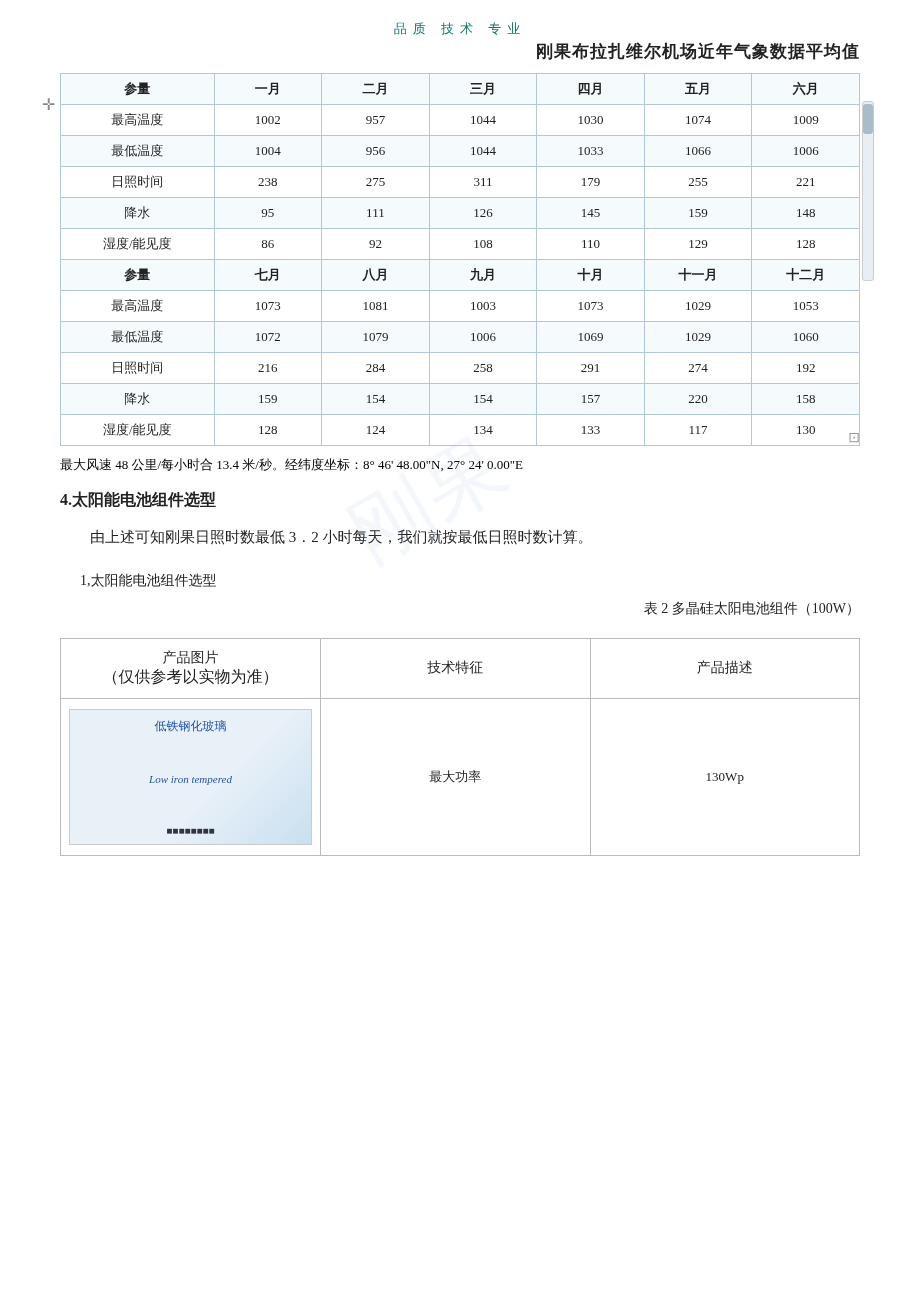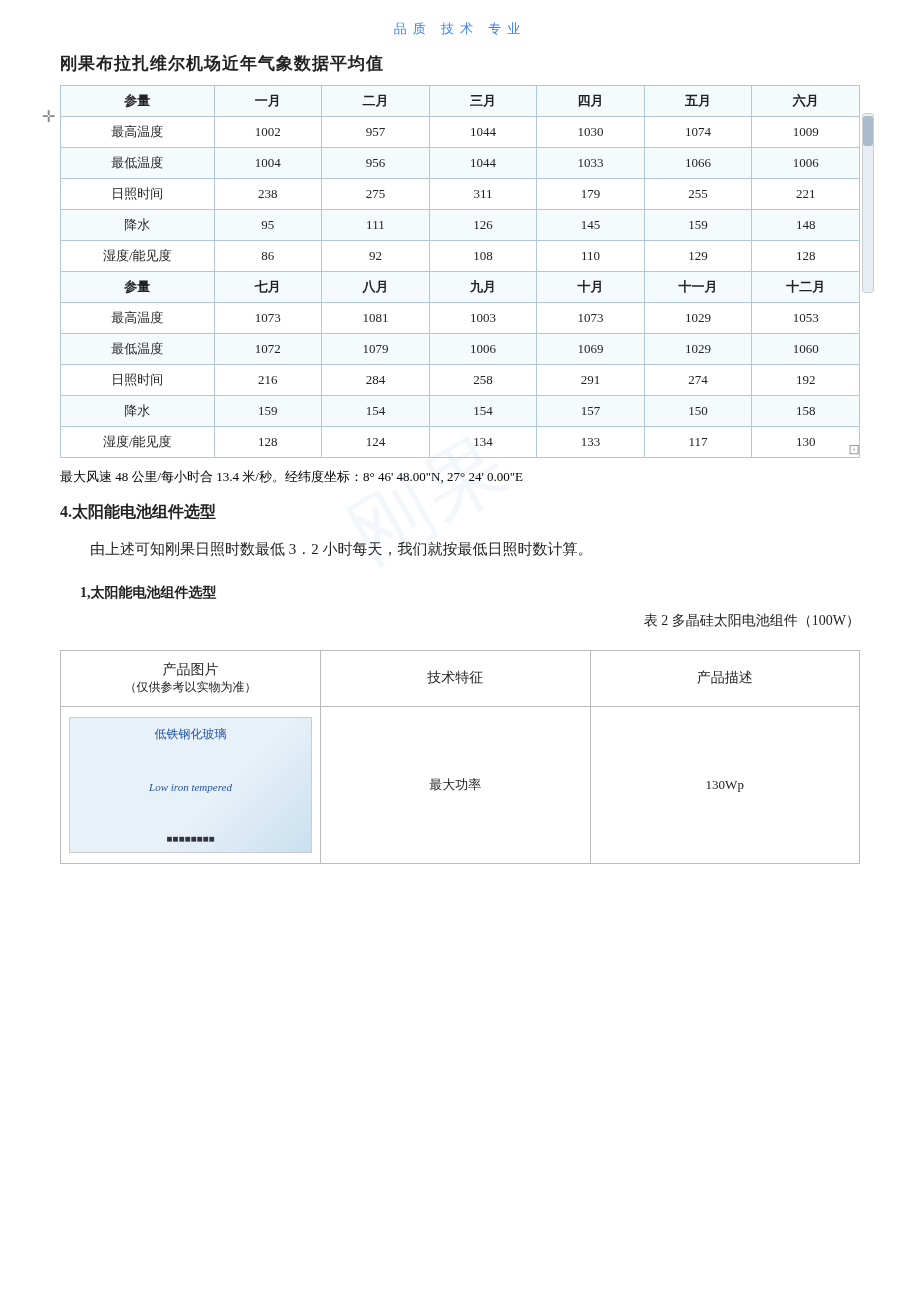--- a/index.html
+++ b/index.html
@@ -10,27 +10,27 @@
       color: #222;
       width: 920px;
       min-height: 1302px;
       position: relative;
       padding: 20px 60px 40px 60px;
     }
 
     .top-bar {
       text-align: center;
       font-size: 13px;
-      color: #3b82f6;
-      margin-bottom: 14px;
+      color: #0f766e;
+      margin-bottom: 2px;
       letter-spacing: 6px;
     }
 
     .table-title {
-      text-align: left;
+      text-align: right;
       font-size: 17px;
       font-weight: bold;
       margin-bottom: 10px;
       letter-spacing: 1px;
     }
 
     .weather-table-wrapper {
       position: relative;
       margin-bottom: 10px;
     }
@@ -108,21 +108,20 @@
     .section-body {
       font-size: 15px;
       line-height: 1.9;
       margin-bottom: 20px;
       text-indent: 2em;
     }
 
     .sub-section {
       margin: 12px 0 10px 20px;
       font-size: 14px;
-      font-weight: bold;
     }
 
     .table2-title {
       text-align: right;
       font-size: 14px;
       margin: 10px 0 10px 0;
     }
 
     .product-table {
       width: 100%;
@@ -312,21 +311,21 @@
       <td>291</td>
       <td>274</td>
       <td>192</td>
     </tr>
     <tr>
       <td class="row-header">降水</td>
       <td>159</td>
       <td>154</td>
       <td>154</td>
       <td>157</td>
-      <td>150</td>
+      <td>220</td>
       <td>158</td>
     </tr>
     <tr>
       <td class="row-header">湿度/能见度</td>
       <td>128</td>
       <td>124</td>
       <td>134</td>
       <td>133</td>
       <td>117</td>
       <td>130</td>
@@ -348,21 +347,21 @@
 <div class="section-body">由上述可知刚果日照时数最低 3．2 小时每天，我们就按最低日照时数计算。</div>
 
 <div class="sub-section">1,太阳能电池组件选型</div>
 
 <div class="table2-title">表 2   多晶硅太阳电池组件（100W）</div>
 
 <table class="product-table">
   <tbody>
       <tr class="header-row">
     <td class="product-image-cell">
-      产品图片<br><span style="font-size:12px;">（仅供参考以实物为准）</span>
+      产品图片<br><span style="font-size:16px;">（仅供参考以实物为准）</span>
     </td>
     <td>技术特征</td>
     <td>产品描述</td>
   </tr>
   <tr>
     <td class="product-image-cell">
       <div class="product-img-placeholder">
         <div class="img-label-top">低铁钢化玻璃</div>
         <div class="img-label-bottom">Low iron tempered</div>
         <div style="font-size:10px;color:#334;margin-top:4px;">■■■■■■■■</div>

